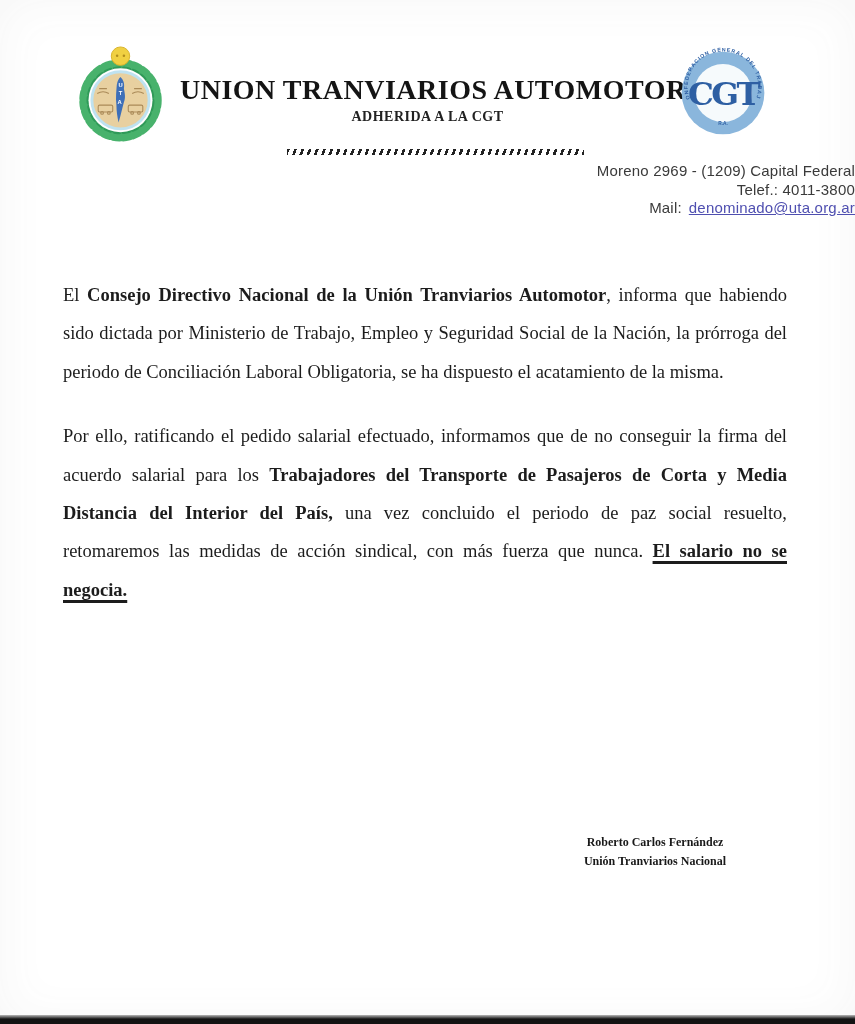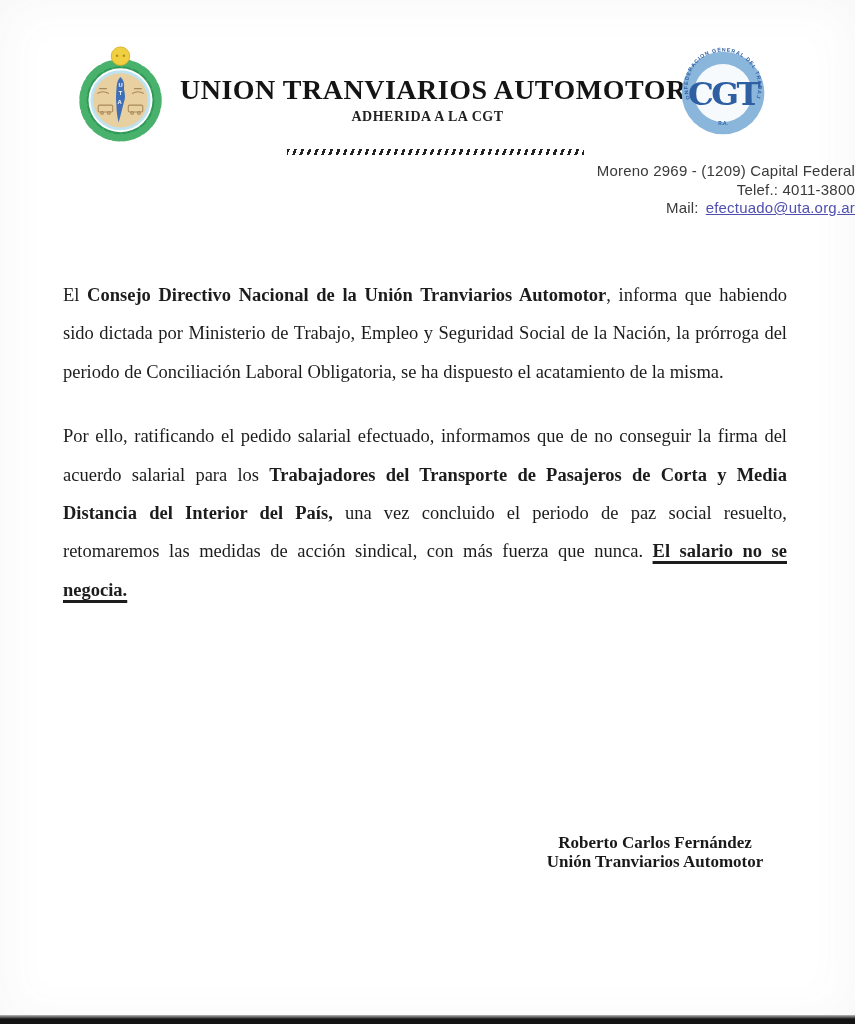--- a/index.html
+++ b/index.html
@@ -37,21 +37,21 @@
   .letter-body{
     position:absolute;left:63px;width:724px;top:276px;
     font-size:18.5px;line-height:38.4px;text-align:justify;
   }
   .letter-body p{margin:0 0 26px 0;}
   .letter-body .b{font-weight:bold;}
   .letter-body .u{text-decoration:underline;text-decoration-thickness:2.5px;text-underline-offset:4px;}
   
   .signature{
     position:absolute;left:545px;top:833px;width:220px;
-    text-align:center;font-size:17px;font-weight:bold;line-height:19px;color:#191919;
+    text-align:center;font-size:12px;font-weight:bold;line-height:19px;color:#191919;
   }
   
   .bottom-bar{
     position:absolute;left:0;bottom:0;width:100%;height:9px;
     background:linear-gradient(#b9b9b9,#131313 45%);
   }
 </style>
 </head>
 <body>
 
@@ -108,29 +108,29 @@
       <text x="50" y="64" text-anchor="middle" font-family="DejaVu Serif, serif" font-size="37" font-weight="bold" letter-spacing="-3" fill="#2e5fa3">CGT</text>
       <text x="50" y="86" text-anchor="middle" font-family="Liberation Sans, sans-serif" font-size="5.5" font-weight="bold" fill="#2e5fa3">R.A.</text>
     </svg>
 
     <div class="dotted-sep"></div>
 
     <div class="addr">
       <div>Moreno 2969 - (1209) Capital Federal</div>
       <div>Telef.: 4011-3800</div>
       <div>
-        <span class="mail-label">Mail:</span><a class="mail">efectuado@uta.org.ar</a>
+        <span class="mail-label">Mail:</span><a class="mail">denominado@uta.org.ar</a>
       </div>
     </div>
   </header>
 
   <main class="letter-body">
     <p><span>El </span><span class="b">Consejo Directivo Nacional de la Unión Tranviarios Automotor</span><span>, informa que habiendo sido dictada por Ministerio de Trabajo, Empleo y Seguridad Social de la Nación, la prórroga del periodo de Conciliación Laboral Obligatoria, se ha dispuesto el acatamiento de la misma.</span></p>
     <p><span>Por ello, ratificando el pedido salarial efectuado, informamos que de no conseguir la firma del acuerdo salarial para los </span><span class="b">Trabajadores del Transporte de Pasajeros de Corta y Media Distancia del Interior del País,</span><span> una vez concluido el periodo de paz social resuelto, retomaremos las medidas de acción sindical, con más fuerza que nunca. </span><span class="b u">El salario no se negocia.</span></p>
   </main>
 
   <div class="signature">
     <div>Roberto Carlos Fernández</div>
-    <div>Unión Tranviarios Automotor</div>
+    <div>Unión Tranviarios Nacional</div>
   </div>
 
   <div class="bottom-bar"></div>
 </div>
 
 </body></html>

